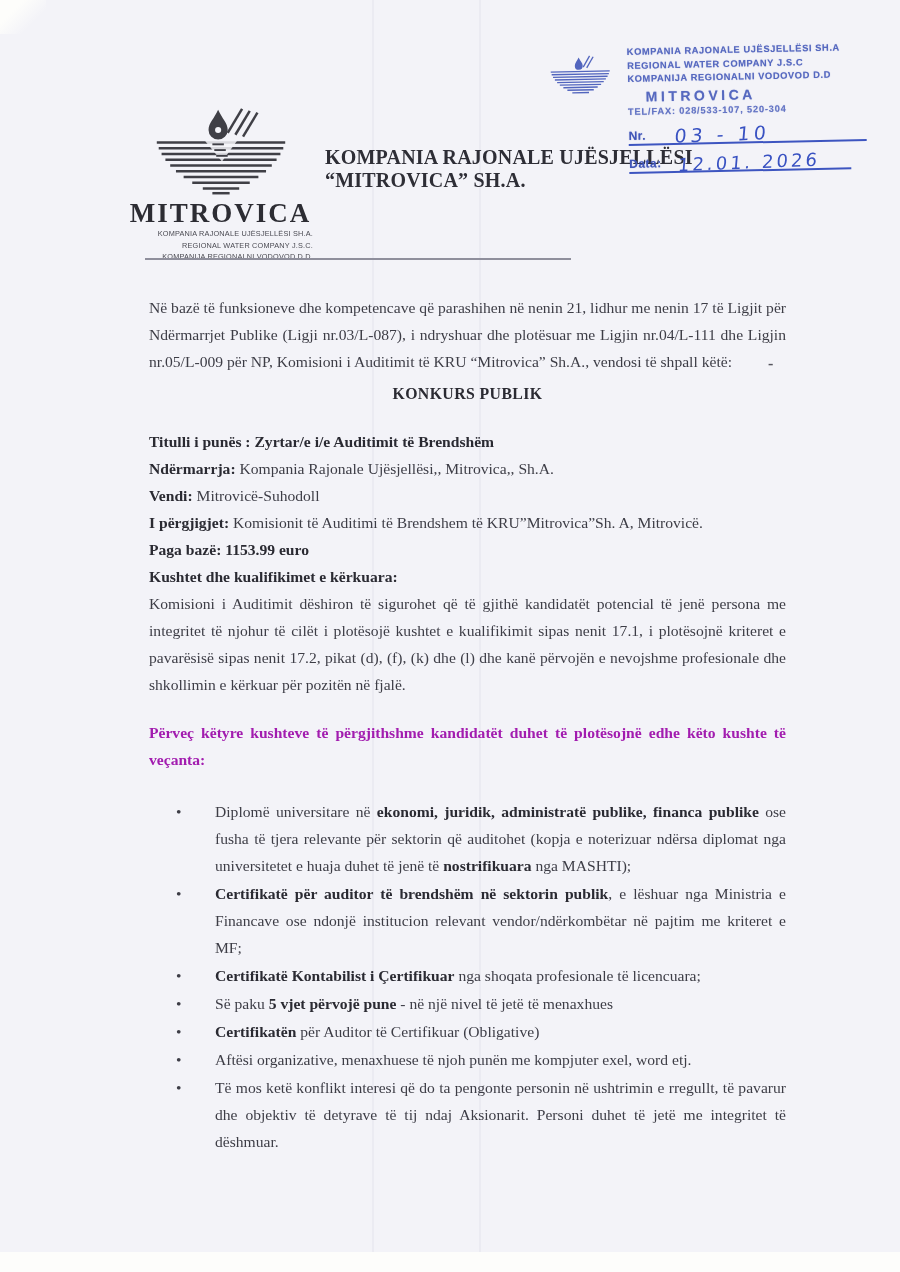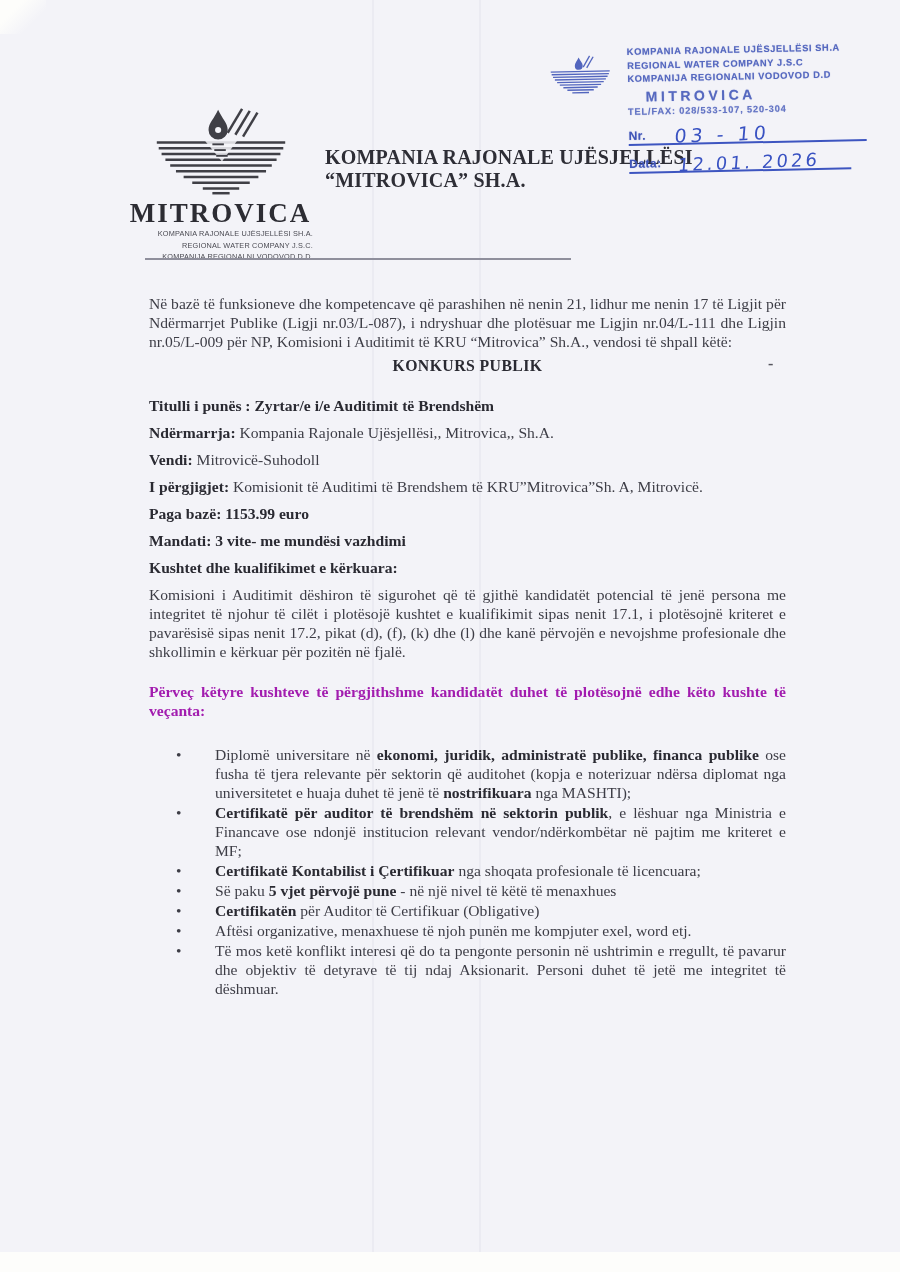--- a/index.html
+++ b/index.html
@@ -61,21 +61,21 @@
     margin:0 0 -3px 28px;white-space:nowrap;text-shadow:none;
   }
   .date-row .hand{margin-left:16px;font-size:18px;letter-spacing:3px;}
 
   
   .divider{position:absolute;left:145px;top:258px;width:426px;height:2px;background:#8f8f9c;}
 
   
   .column{
     position:absolute;left:149px;top:294px;width:637px;
-    font-size:15.6px;line-height:19px;color:#3d3d46;
+    font-size:15.6px;line-height:27px;color:#3d3d46;
   }
   .para{margin:0;text-align:justify;}
   .doc-title{margin:5px 0 21px 0;text-align:center;font-weight:bold;font-size:15.8px;
     letter-spacing:.4px;color:#2a2a32;}
   .details{margin:4px 0 0 0;}
   .detail-line{min-height:27px;}
   b,.bold{font-weight:bold;color:#2a2a32;}
   .special{font-weight:bold;color:#a21caf;margin:21px 0 0 0;text-align:justify;}
   ul.bullets{list-style:none;margin:25px 0 0 0;padding:0;}
   ul.bullets li{position:relative;padding-left:66px;text-align:justify;margin-bottom:1px;}
@@ -187,23 +187,20 @@
   </div>
 
   <div class="detail-line">
     <span class="bold">I përgjigjet:</span><span> Komisionit të  Auditimi të Brendshem  të KRU”Mitrovica”Sh. A, Mitrovicë.</span>
   </div>
 
   <div class="detail-line">
     <span class="bold">Paga bazë:</span><span class="bold"> 1153.99 euro</span>
   </div>
 
-  <div class="detail-line">
-    <span class="bold">Mandati:</span><span class="bold"> 3 vite- me mundësi vazhdimi</span>
-  </div>
 
   <div class="detail-line">
     <span class="bold">Kushtet dhe kualifikimet e kërkuara:</span><span></span>
   </div>
 </div>
 
     <p class="para">Komisioni i Auditimit  dëshiron të sigurohet që të gjithë kandidatët potencial të jenë persona me integritet të njohur të cilët i plotësojë kushtet e kualifikimit sipas nenit 17.1, i plotësojnë kriteret e pavarësisë sipas nenit 17.2, pikat (d), (f), (k) dhe (l) dhe  kanë përvojën e nevojshme profesionale dhe shkollimin e kërkuar për pozitën në fjalë.</p>
 
     <p class="special">Përveç këtyre kushteve të përgjithshme kandidatët duhet të plotësojnë edhe këto kushte të veçanta:</p>
 
@@ -214,21 +211,21 @@
 
   <li>
     <span class="marker">•</span><span><span class="bold">Certifikatë për auditor të brendshëm në sektorin publik</span><span>, e lëshuar nga Ministria e Financave ose ndonjë institucion relevant vendor/ndërkombëtar në pajtim me kriteret e MF;</span></span>
   </li>
 
   <li>
     <span class="marker">•</span><span><span class="bold">Certifikatë Kontabilist i Çertifikuar</span><span> nga shoqata profesionale të licencuara;</span></span>
   </li>
 
   <li>
-    <span class="marker">•</span><span><span>Së paku </span><span class="bold">5 vjet përvojë pune</span><span> - në një nivel të këtë të menaxhues</span></span>
+    <span class="marker">•</span><span><span>Së paku </span><span class="bold">5 vjet përvojë pune</span><span> - në një nivel të jetë të menaxhues</span></span>
   </li>
 
   <li>
     <span class="marker">•</span><span><span class="bold">Certifikatën</span><span> për Auditor  të Certifikuar  (Obligative)</span></span>
   </li>
 
   <li>
     <span class="marker">•</span><span><span>Aftësi organizative, menaxhuese të njoh punën me kompjuter exel, word etj.</span></span>
   </li>
 

